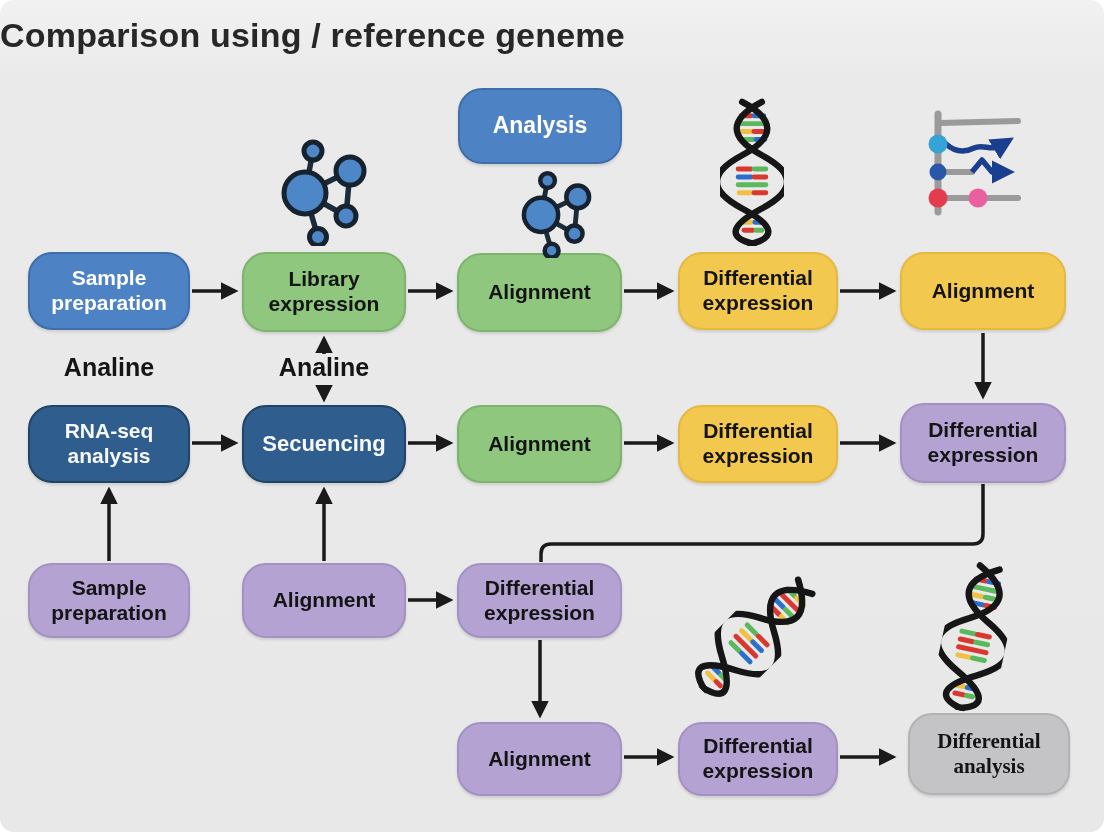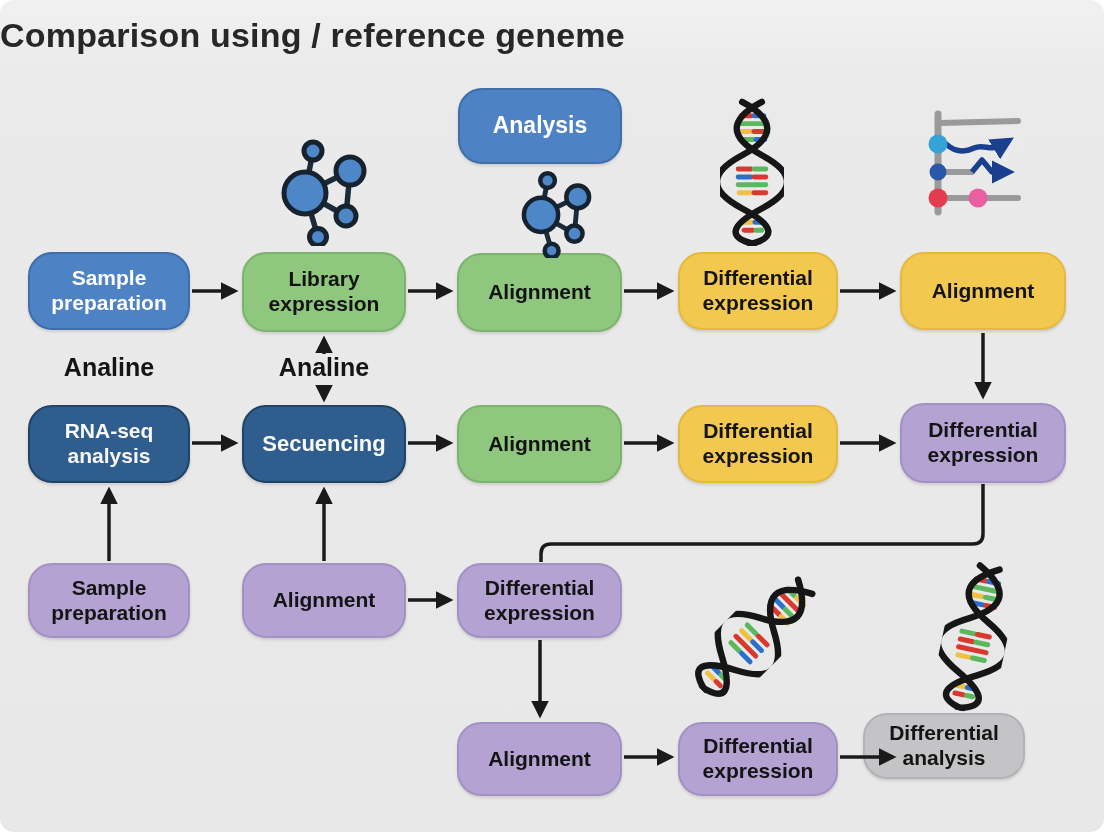--- a/index.html
+++ b/index.html
@@ -56,21 +56,21 @@
   <div class="box green" style="left:457px; top:405px; width:165px; height:78px;">Alignment</div>
   <div class="box yellow" style="left:678px; top:405px; width:160px; height:78px;">Differential expression</div>
   <div class="box purple" style="left:900px; top:403px; width:166px; height:80px;">Differential expression</div>
 
   <div class="box purple" style="left:28px;  top:563px; width:162px; height:75px;">Sample preparation</div>
   <div class="box purple" style="left:242px; top:563px; width:164px; height:75px;">Alignment</div>
   <div class="box purple" style="left:457px; top:563px; width:165px; height:75px;">Differential expression</div>
 
   <div class="box purple" style="left:457px; top:722px; width:165px; height:74px;">Alignment</div>
   <div class="box purple" style="left:678px; top:722px; width:160px; height:74px;">Differential expression</div>
-  <div class="box gray" style="left:863px; top:713px; width:162px; height:66px;">Differential analysis</div>
+  <div class="box gray" style="left:908px; top:713px; width:162px; height:82px;font-family:Liberation Serif, serif;">Differential analysis</div>
 
   <div class="icon" style="left:255px; top:138px;">
     <svg width="122" height="108" viewBox="0 0 122 108">
       <g stroke="#1c2b3a" stroke-width="5.5" fill="none">
         <line x1="50" y1="55" x2="58" y2="13"></line>
         <line x1="50" y1="55" x2="95" y2="33"></line>
         <line x1="50" y1="55" x2="91" y2="78"></line>
         <line x1="50" y1="55" x2="63" y2="99"></line>
         <line x1="95" y1="33" x2="91" y2="78"></line>
       </g>

